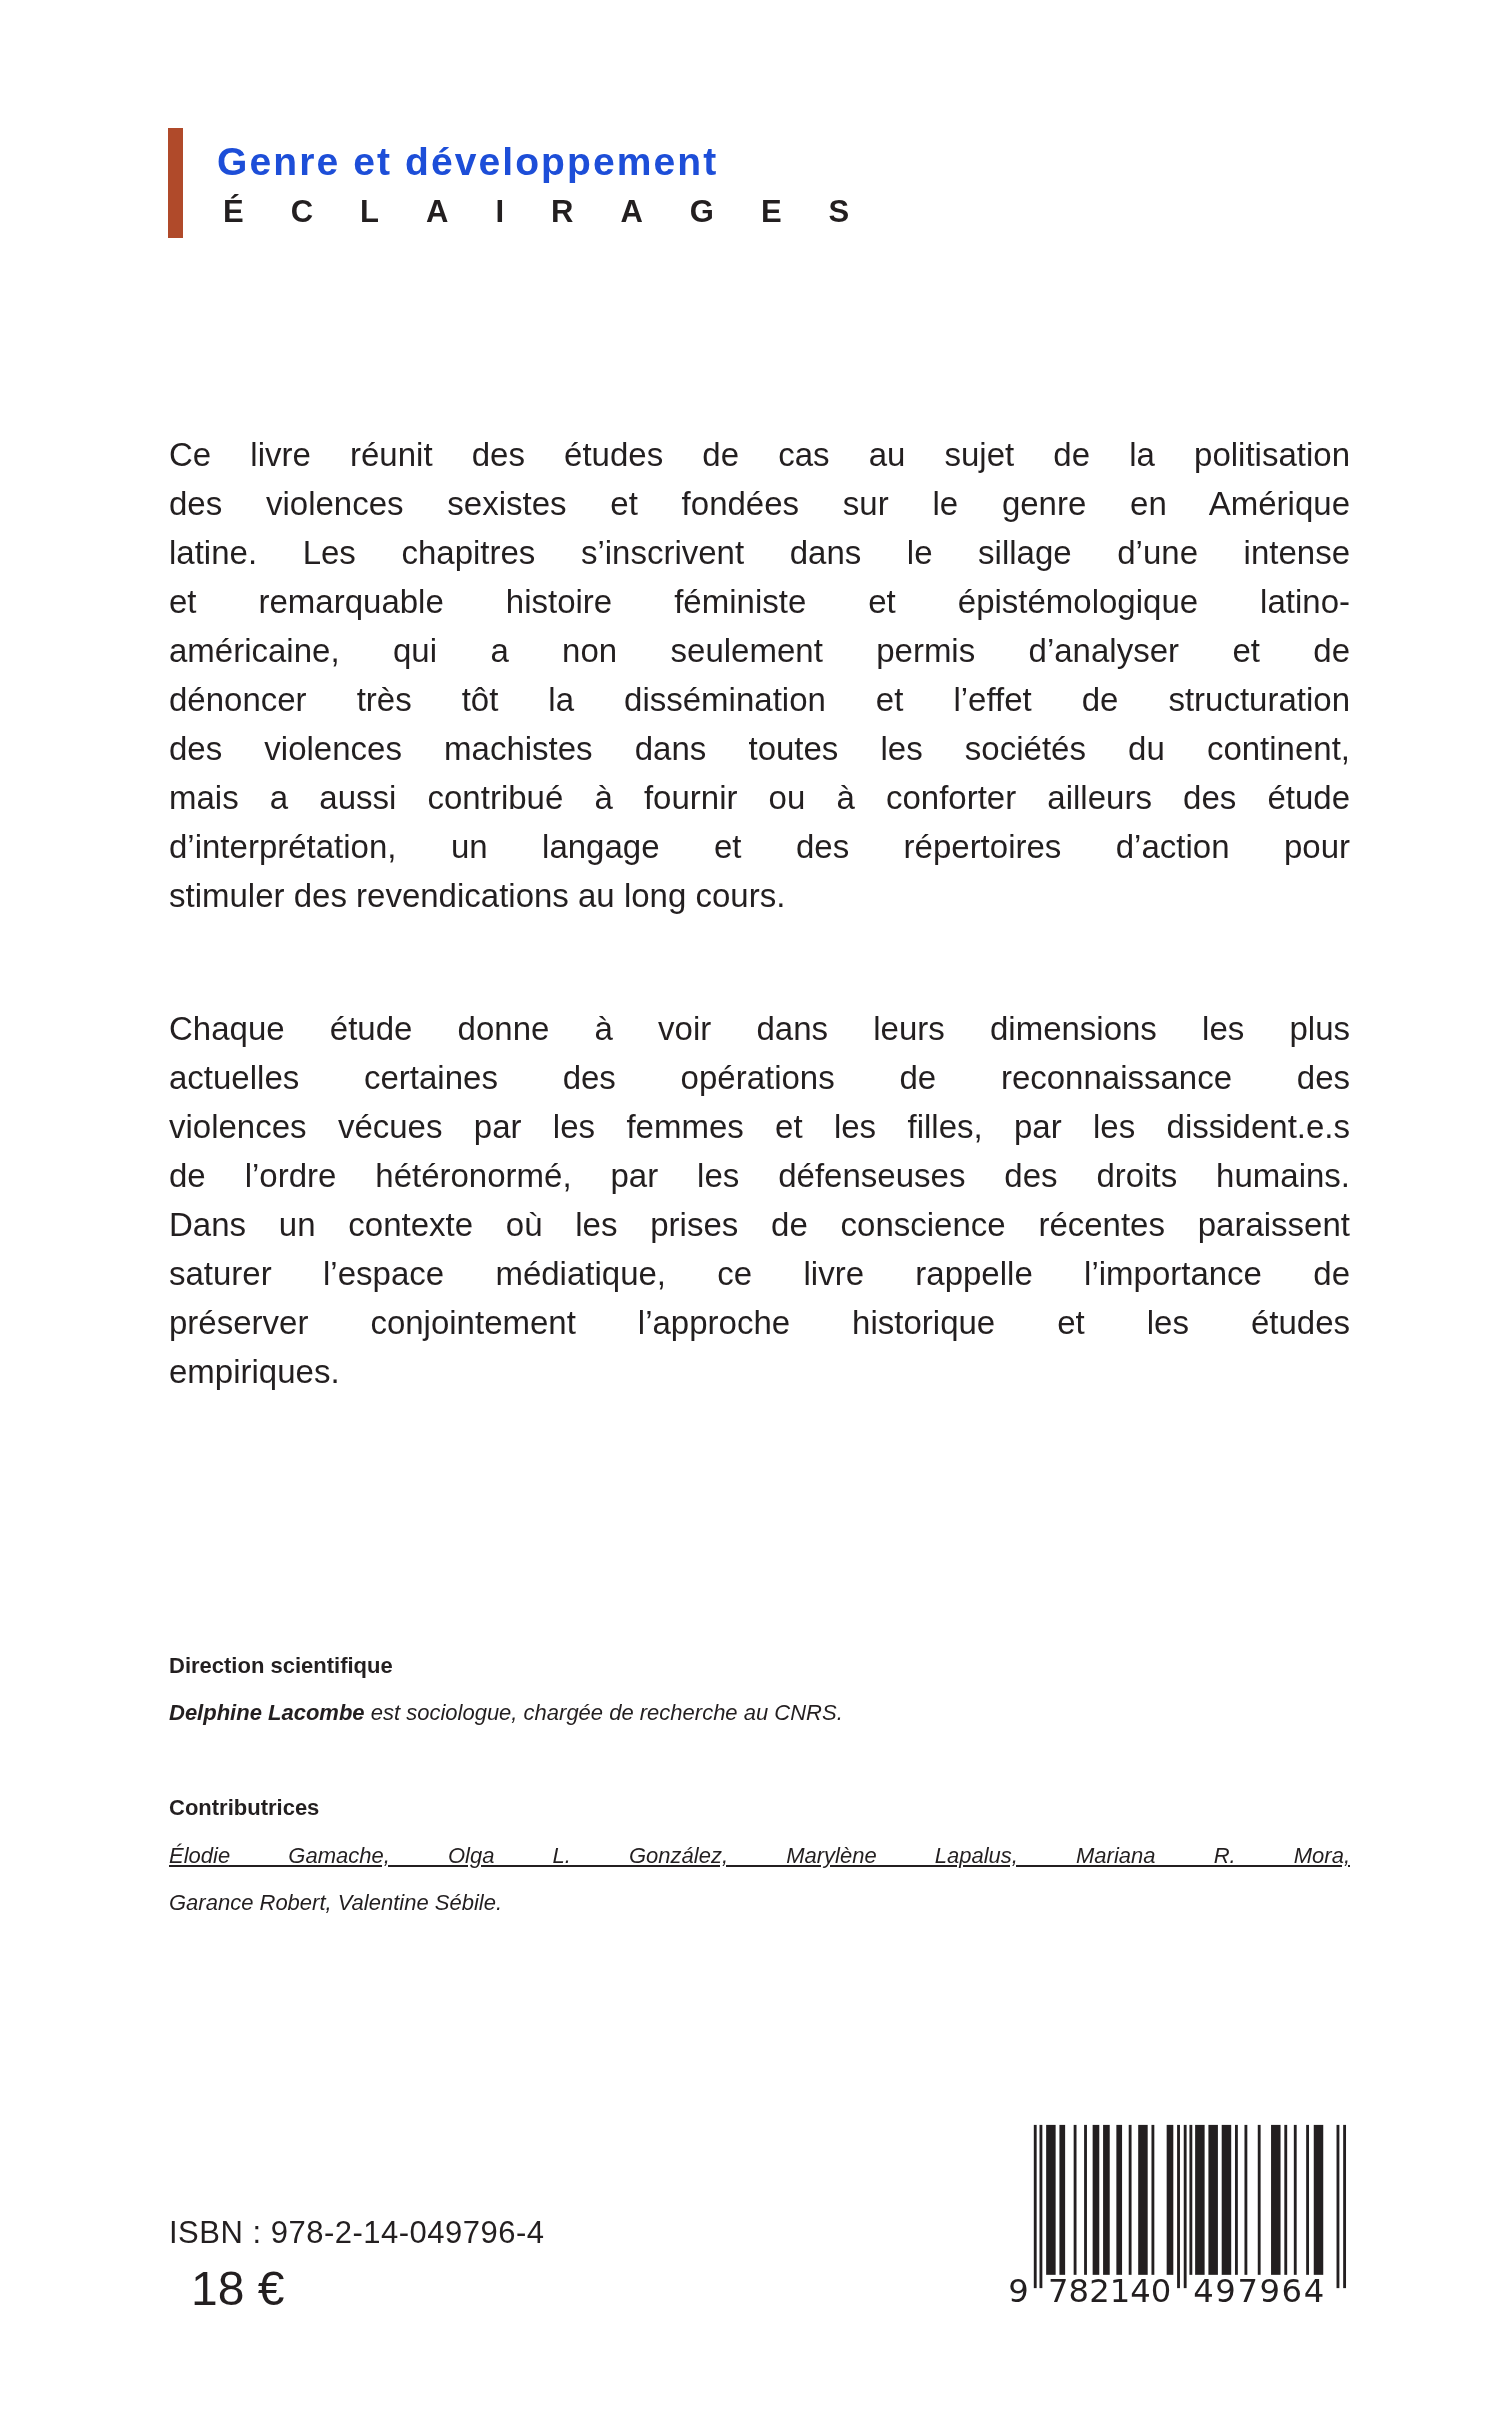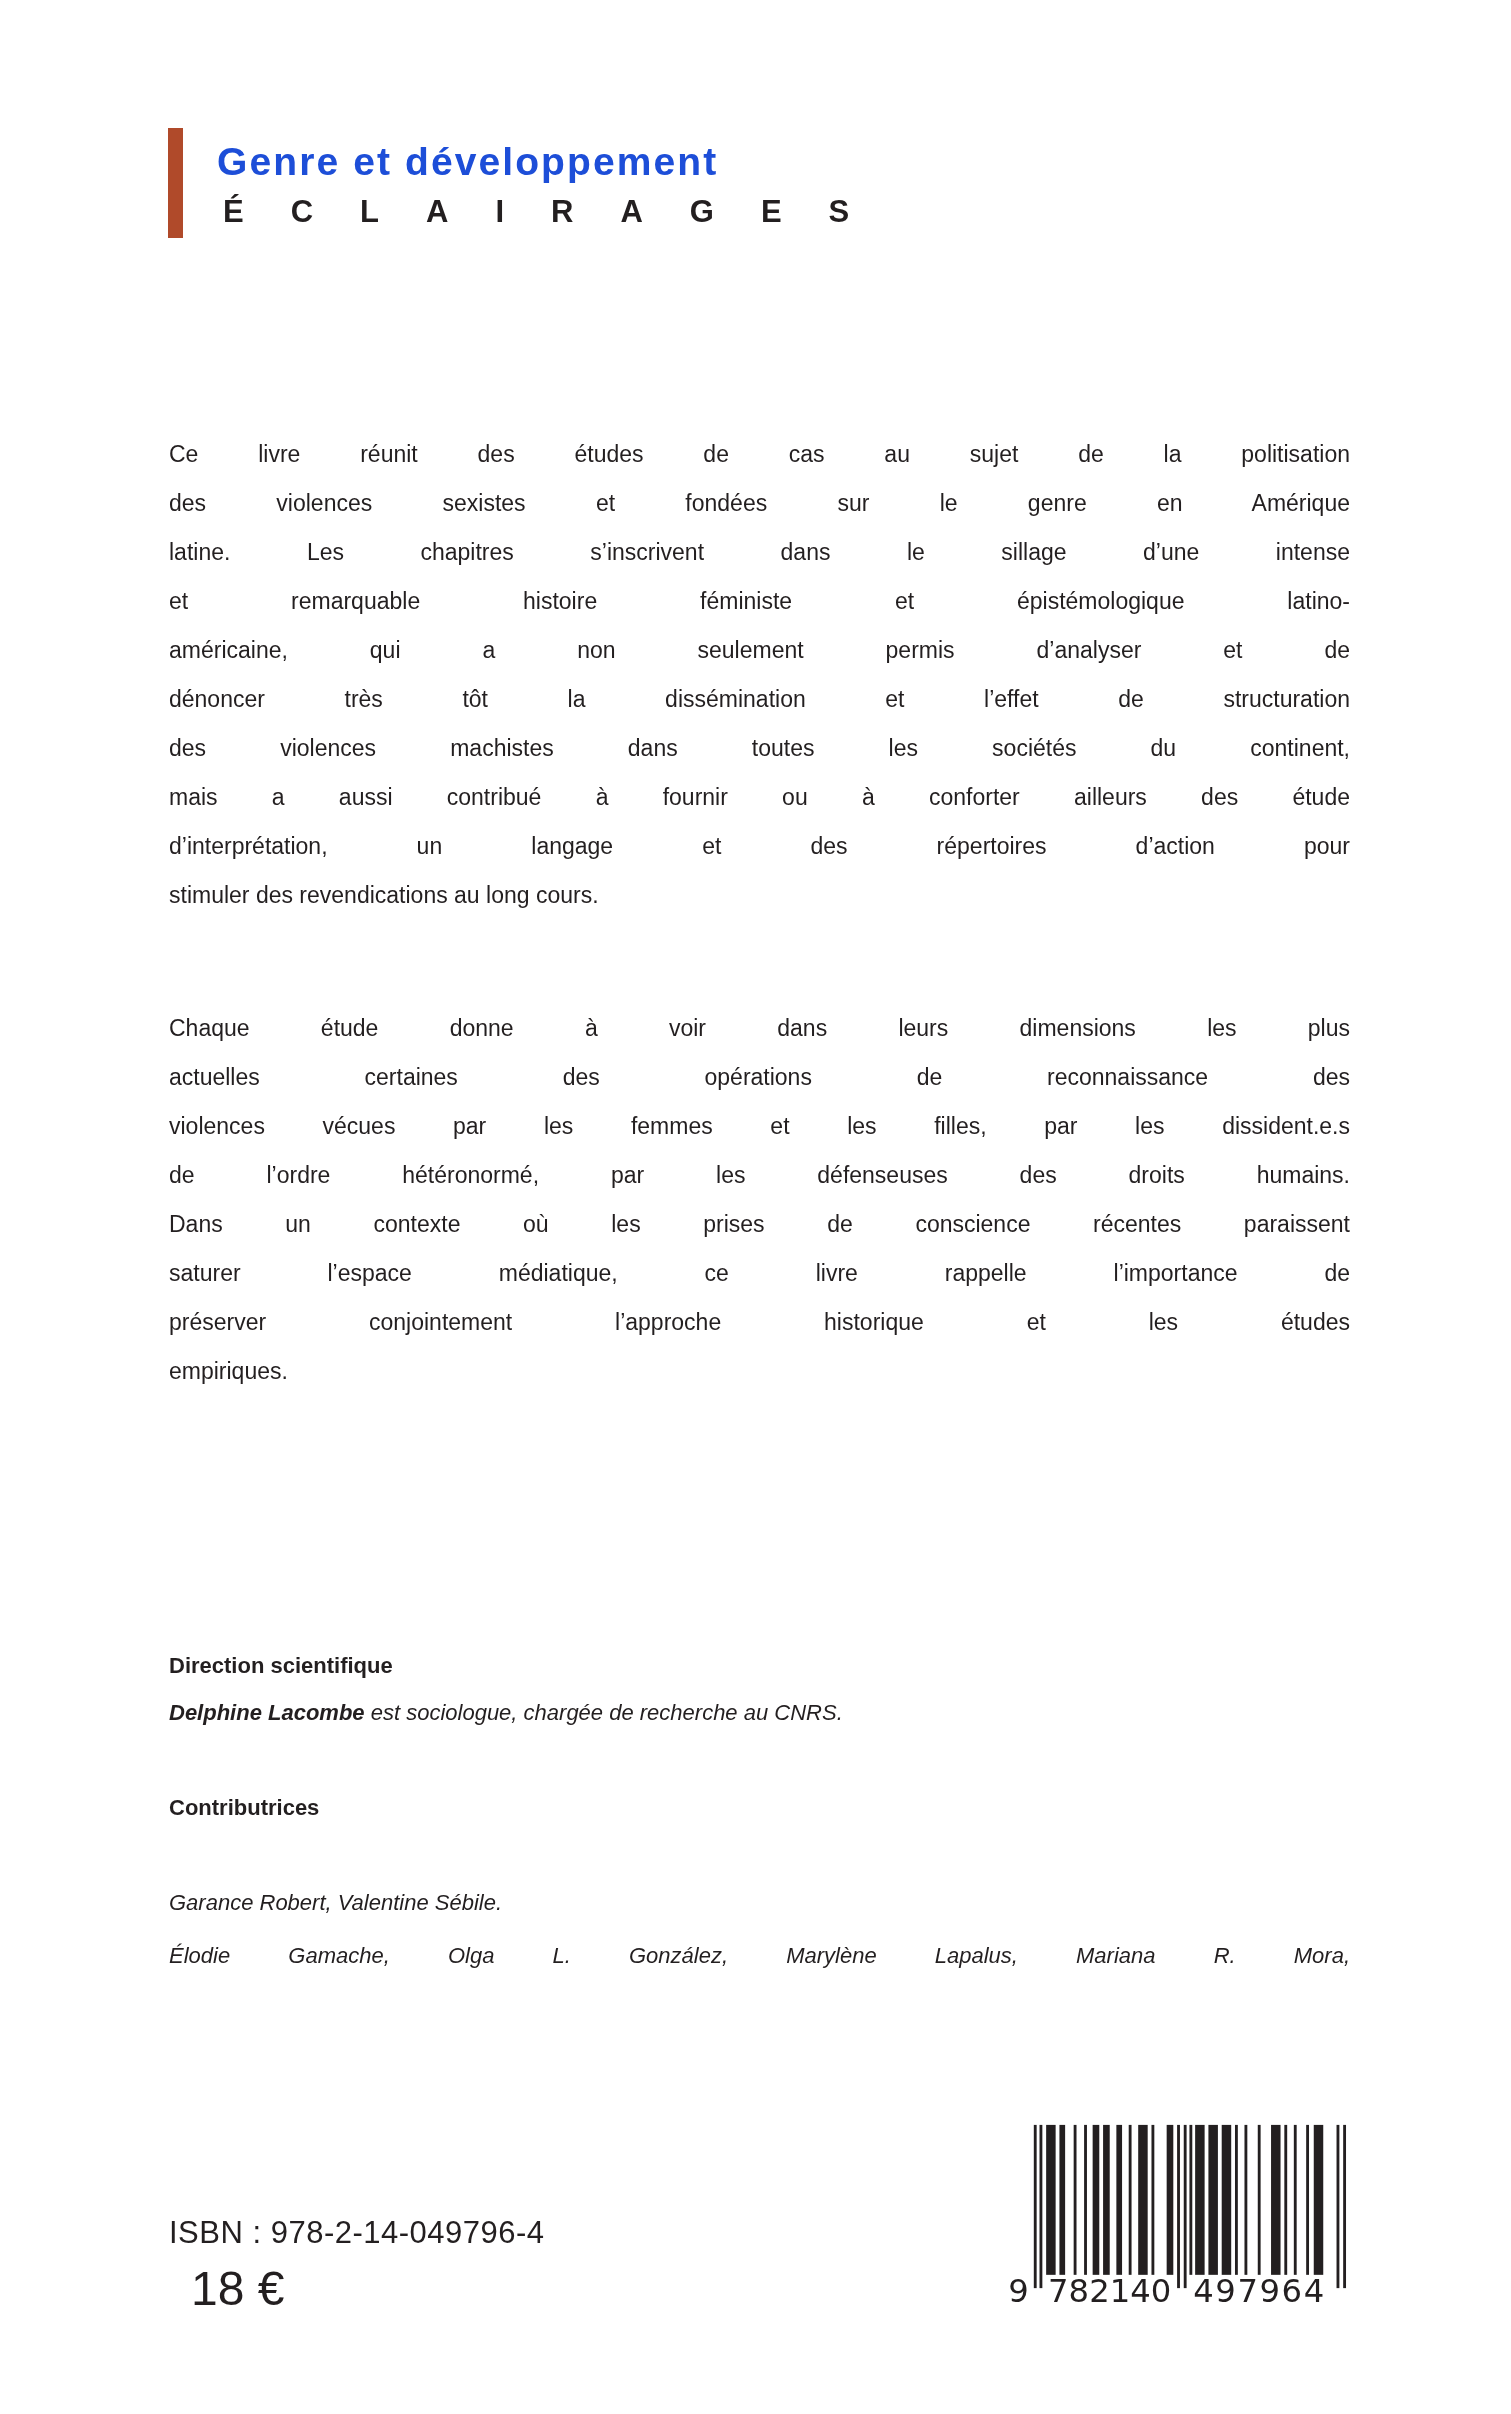--- a/index.html
+++ b/index.html
@@ -8,35 +8,35 @@
   .abs { position: absolute; }
 
   
   #series-bar { left: 168px; top: 128px; width: 15px; height: 110px; background: #b04a2a; }
   #series-title { left: 217px; top: 139px; font-size: 39px; line-height: 46px; font-weight: bold;
                   color: #1d4ed8; letter-spacing: 2.1px; white-space: nowrap; }
   #series-subtitle { left: 217px; top: 193px; font-size: 31px; line-height: 38px; font-weight: bold;
                      color: #231f20; letter-spacing: 47px; white-space: nowrap; margin-left: 6px; }
 
   
-  .para { left: 169px; width: 1181px; font-size: 23px; line-height: 49px; }
+  .para { left: 169px; width: 1181px; font-size: 33px; line-height: 49px; }
   .para .line { display: block; text-align: justify; text-align-last: justify; white-space: nowrap; height: 49px; }
   .para .line.last { text-align-last: left; }
   #para-1 { top: 430px; }
   #para-2 { top: 1004px; }
 
   
   .credit { left: 169px; font-size: 22px; line-height: 48px; white-space: nowrap; }
   .credit .h { font-weight: bold; }
   .credit .i { font-style: italic; }
   .credit .bi { font-style: italic; font-weight: bold; }
   #credit-direction-head { top: 1642px; }
   #credit-direction-body { top: 1689px; }
   #credit-contrib-head { top: 1784px; }
-  #credit-contrib-l1 { top: 1932px; width: 1181px; }
+  #credit-contrib-l1 { top: 1832px; width: 1181px; text-decoration: underline; }
   #credit-contrib-l1 span { display:block; text-align: justify; text-align-last: justify; }
   #credit-contrib-l2 { top: 1879px; }
 
   
   #isbn { left: 169px; top: 2214px; font-size: 31px; line-height: 38px; white-space: nowrap; letter-spacing: 0.5px; }
   #price { left: 171px; top: 2262px; font-size: 48px; line-height: 53px; white-space: nowrap; margin-left: 20px; }
 
   
   #barcode { left: 1006px; top: 2123px; width: 346px; height: 186px; }
   #barcode svg { display: block; }

